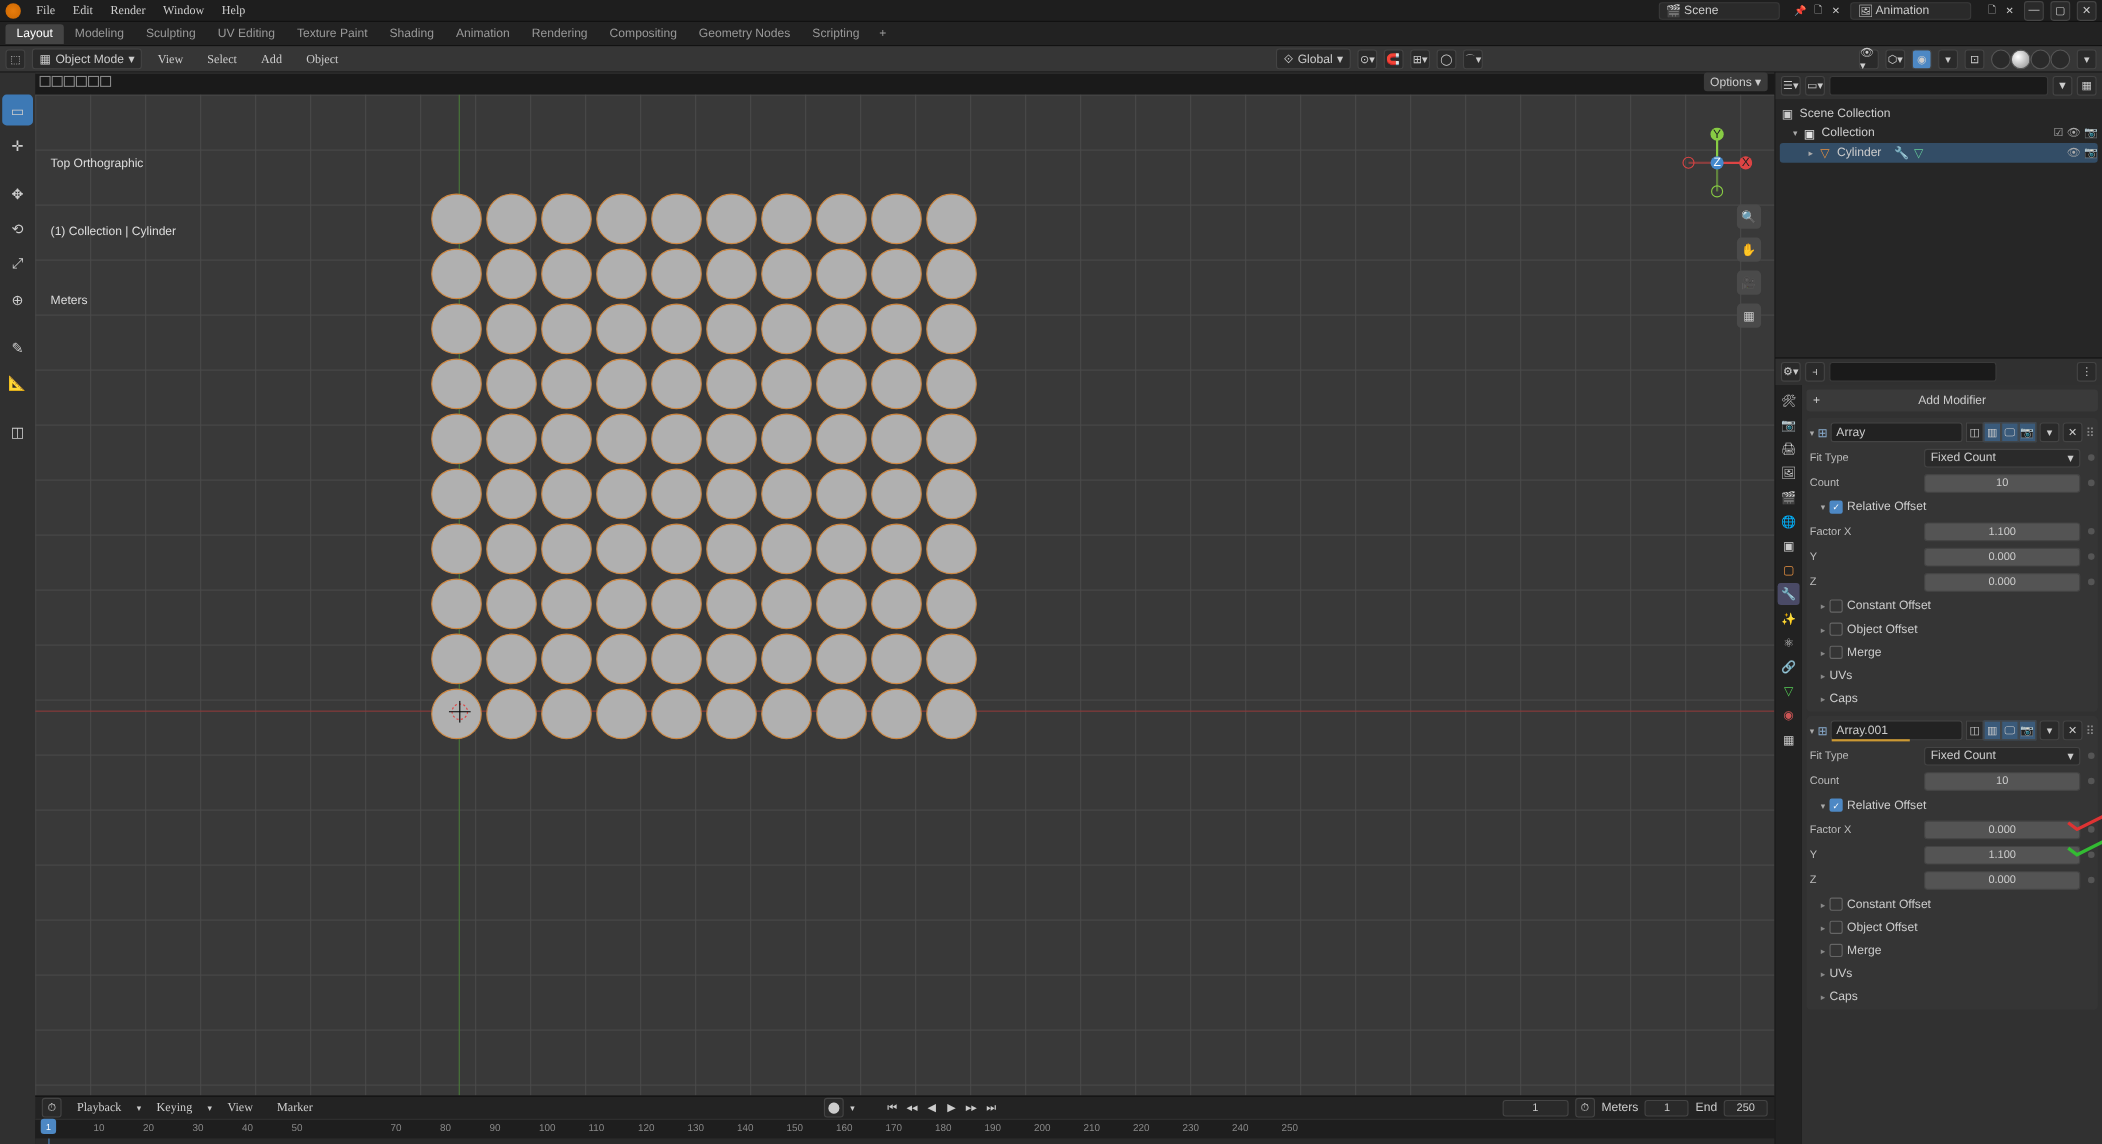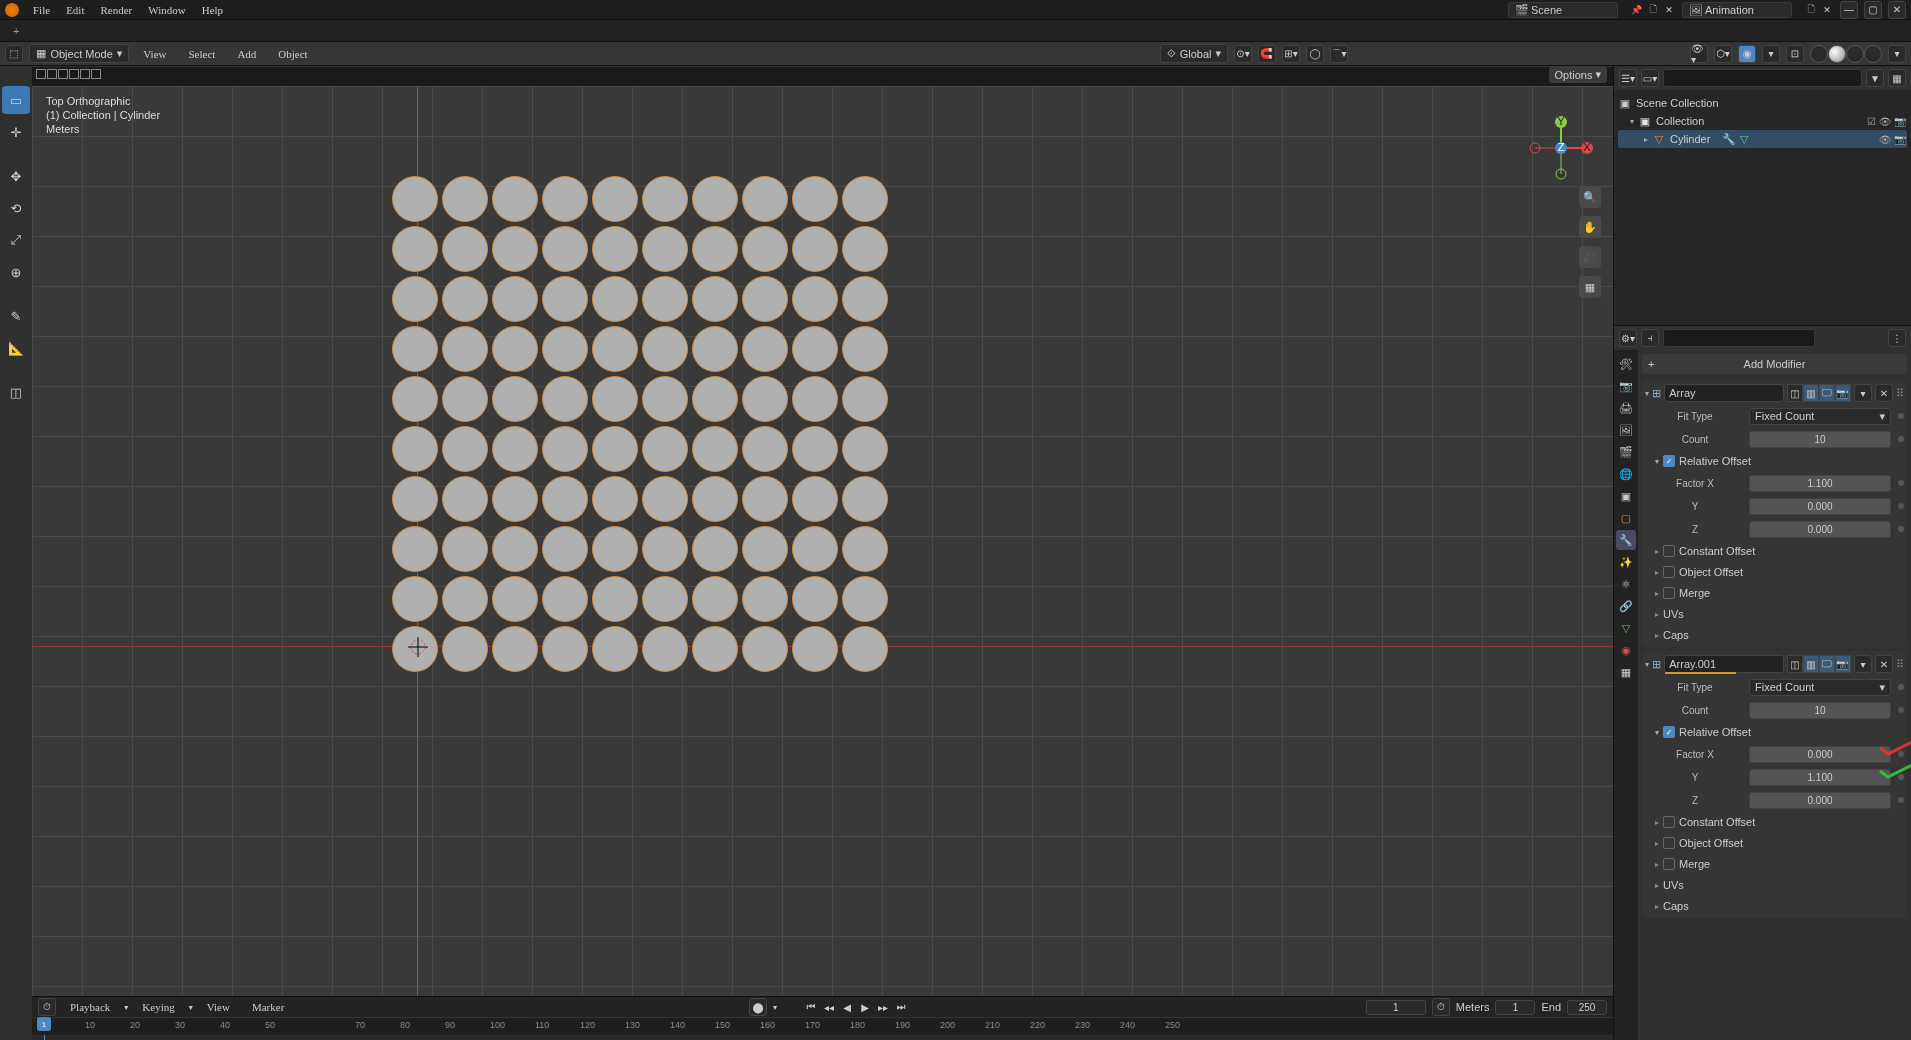--- a/index.html
+++ b/index.html
@@ -28,21 +28,21 @@
 .grid-bg { position:absolute; inset:0;
   background-image:
    linear-gradient(#4a4a4a 1px,transparent 1px),
    linear-gradient(90deg,#4a4a4a 1px,transparent 1px);
   background-size:50px 50px;
   background-position:0 0;
 }
 .axis-x { position:absolute; left:0; right:0; top:560px; height:1px; background:#8c3a3a; }
 .axis-y { position:absolute; top:0; bottom:0; left:385px; width:1px; background:#4a7a3a; }
 .overlay-text { position:absolute; top:8px; left:14px; line-height:14px; }
-.overlay-text div { font-size:11px; color:#ddd;}
+.overlay-text div { font-size:11px; color:#ddd;margin-top:48px;}
 .nav-gizmo { position:absolute; top:30px; right:20px; width:64px; height:64px; }
 .viewport-side-icons { position:absolute; top:100px; right:12px; display:flex; flex-direction:column; gap:8px; }
 .viewport-side-icons .vi { width:22px; height:22px; background:#4a4a4a; border-radius:4px; display:flex; align-items:center; justify-content:center; cursor:pointer; }
 .options-btn { position:absolute; top:0; right:6px; background:#3a3a3a; border-radius:3px; padding:2px 6px; font-size:10px; display:flex; align-items:center; gap:3px;}
 .vp-toprow { position:absolute; top:0; left:0; right:0; height:18px; display:flex; align-items:center; padding-left:4px; gap:3px;}
 .snap-icon-row .sqr { width:10px; height:10px; border:1px solid #888; display:inline-block; margin-right:1px;}
 .circle-grid { position:absolute; left:360px; top:90px; width:500px; height:500px; display:grid; grid-template-columns:repeat(10,1fr); grid-template-rows:repeat(10,1fr); }
 .circle-grid .c { width:46px; height:46px; border-radius:50%; background:#b0b0b0; border:1px solid #d08840;}
 .cursor-3d { position:absolute; left:376px; top:551px; width:20px; height:20px; pointer-events:none;}
 .shading-balls { display:flex; gap:0;}
@@ -76,21 +76,21 @@
 .props-tabs .pt { width:20px; height:20px; margin-bottom:2px; border-radius:3px; display:flex; align-items:center; justify-content:center; cursor:pointer; font-size:11px;}
 .props-tabs .pt.active { background:#4a4a66;}
 .props-content { flex:1; background:#313131; overflow:auto; padding:4px;}
 .add-mod { display:flex; align-items:center; justify-content:center; height:20px; background:#3a3a3a; border-radius:3px; margin-bottom:6px; cursor:pointer;}
 .mod-panel { background:#353535; border-radius:4px; padding:3px; margin-bottom:4px;}
 .mod-hdr { display:flex; align-items:center; gap:3px; height:20px;}
 .mod-name { flex:1; background:#222; border:1px solid #444; border-radius:3px; padding:1px 4px; height:18px; display:flex; align-items:center;}
 .mod-hdr-btns { display:flex; gap:0;}
 .mod-hdr-btns span { width:16px; height:18px; background:#2a2a2a; border:1px solid #444; display:flex; align-items:center; justify-content:center; font-size:10px; cursor:pointer;}
 .mod-field-row { display:flex; align-items:center; height:20px; margin-top:3px; gap:4px;}
-.mod-label { width:100px; text-align:center; font-size:10px; color:#bbb;}
+.mod-label { width:100px; text-align:left; font-size:10px; color:#bbb;}
 .mod-input { flex:1; height:17px; background:#545454; border:1px solid #444; border-radius:3px; display:flex; align-items:center; justify-content:center; font-size:10px;}
 .mod-dd { flex:1; height:17px; background:#2a2a2a; border:1px solid #444; border-radius:3px; display:flex; align-items:center; padding:0 5px; font-size:10px; justify-content:space-between;}
 .sub-hdr { display:flex; align-items:center; gap:4px; height:18px; margin-top:3px; padding-left:10px;}
 .sub-hdr .chk { width:12px; height:12px; background:#4d88c4; border-radius:2px; display:flex; align-items:center; justify-content:center; font-size:8px; color:#fff;}
 .sub-hdr.collapsed .tri { color:#888;}
 .dot-pin{width:6px;height:6px;border-radius:50%;background:#555;margin-left:3px;}
 .highlight-name{position:relative;}
 .highlight-name::after{content:"";position:absolute;left:0;right:40%;bottom:-2px;height:2px;background:#cc9933;}
 .seq-strip{height:20px;background:#1a1a1a;border-top:1px solid #333;display:flex;align-items:center;padding:0 6px;gap:12px;font-size:10px;color:#888;}
 .pi-cluster{display:flex;gap:2px;margin-left:6px;}
@@ -124,20 +124,33 @@
         <span>🗋</span>
         <span>✕</span>
       </span>
     <span class="mini-btn">—</span>
     <span class="mini-btn">▢</span>
     <span class="mini-btn">✕</span>
   </div>
 </div>
 
 <div class="workspaces">
+  <div id="ws-container" style="display:flex;">
+      <div class="ws-tab active">Layout</div>
+      <div class="ws-tab">Modeling</div>
+      <div class="ws-tab">Sculpting</div>
+      <div class="ws-tab">UV Editing</div>
+      <div class="ws-tab">Texture Paint</div>
+      <div class="ws-tab">Shading</div>
+      <div class="ws-tab">Animation</div>
+      <div class="ws-tab">Rendering</div>
+      <div class="ws-tab">Compositing</div>
+      <div class="ws-tab">Geometry Nodes</div>
+      <div class="ws-tab">Scripting</div>
+    </div>
   <div class="ws-plus">+</div>
 </div>
 
 <div class="toolheader">
   <span class="mini-btn">⬚</span>
   <div class="dropdown">
     <span>▦</span>
     <span>Object Mode</span>
     <span>▾</span>
   </div>

